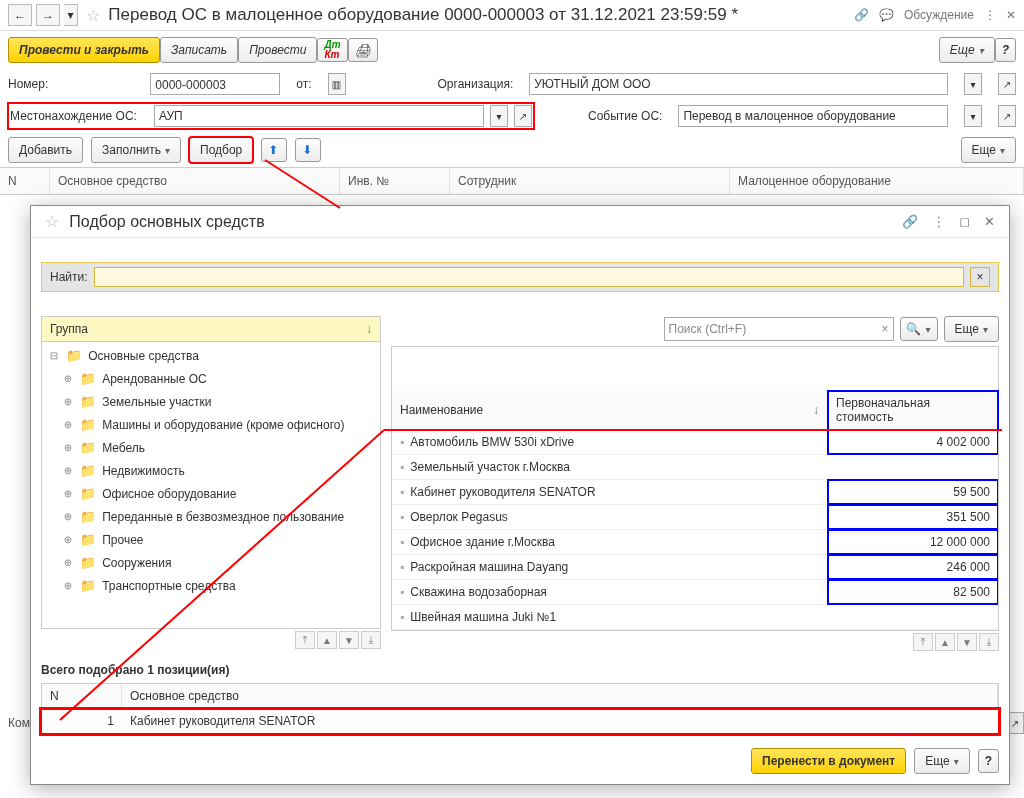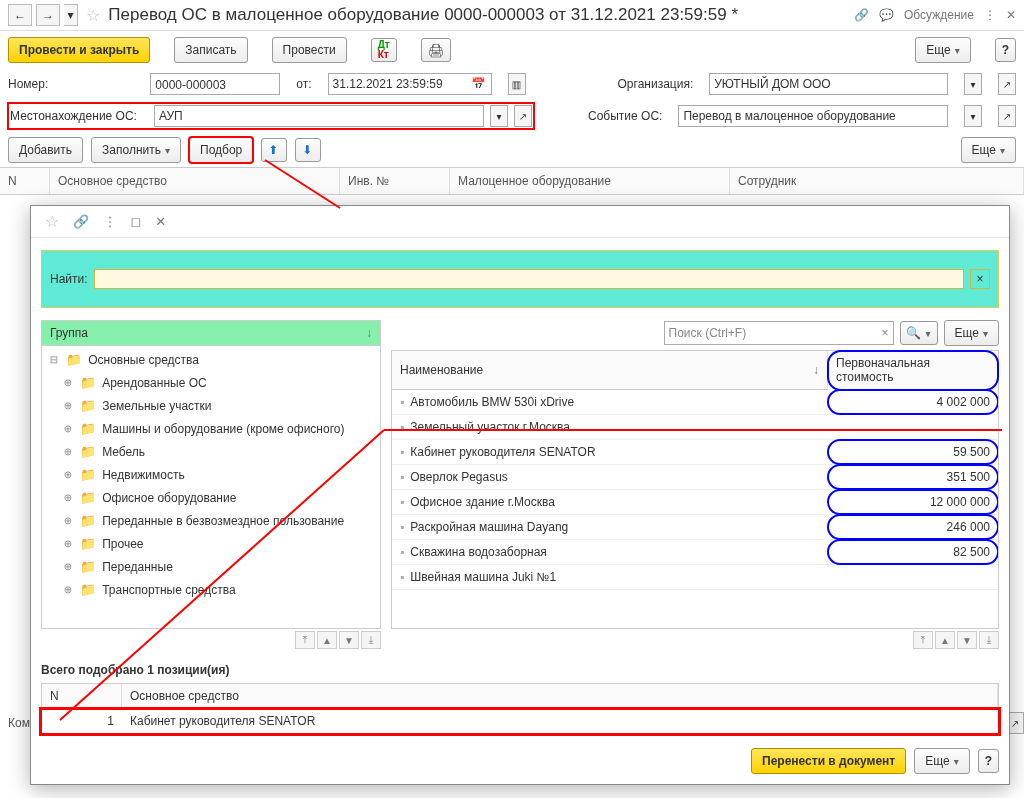--- a/index.html
+++ b/index.html
@@ -31,21 +31,22 @@
   }
   .nav-dd { width: 14px; border-left: none; }
   .star-icon { color: #bbb; font-size: 16px; margin: 0 4px; }
   .title-text { font-size: 17px; font-weight: 400; flex: 1; white-space: nowrap; overflow: hidden; }
   .title-actions { display: flex; align-items: center; gap: 10px; color: #777; }
   .title-actions span { cursor: pointer; }
   .action-bar {
     display: flex;
     align-items: center;
     padding: 6px 8px;
-    gap: 24px;
+    gap: 0;
+    font-style: italic;
   }
   .btn {
     border: 1px solid #999;
     background: linear-gradient(#fdfdfd,#ececec);
     border-radius: 3px;
     padding: 4px 10px;
     height: 26px;
     display: inline-flex; align-items: center;
     cursor: pointer;
     font-size: 12px;
@@ -99,63 +100,63 @@
     box-shadow: 0 4px 20px rgba(0,0,0,.3);
     display: flex; flex-direction: column;
   }
   .modal-title {
     display: flex; align-items:center; padding: 6px 10px; gap: 6px;
     border-bottom: 1px solid #e5e5e5;
   }
   .modal-title .t { font-size: 16px; flex:1; }
   .modal-title .ctl { color: #777; cursor:pointer; padding: 0 4px; font-size:13px; }
   .find-bar {
-    background: #5eead4;
+    background: #e5e5e5;
     border: 1px solid #e4c94f;
-    margin: 12px 10px;
-    padding: 18px 8px;
+    margin: 24px 10px;
+    padding: 4px 8px;
     display: flex; align-items:center; gap: 6px;
   }
   .find-bar input { flex:1; border:1px solid #d4b83a; height: 20px; padding: 2px 4px; background: #fff9e0; }
   .find-bar .clear { border:1px solid #d4b83a; width:20px; height:20px; display:inline-flex;align-items:center;justify-content:center; cursor:pointer; }
 
   .panes { display: flex; gap: 10px; padding: 0 10px; flex:1; min-height:0; }
   .pane-left { width: 340px; display:flex; flex-direction:column; }
   .pane-right { flex:1; display:flex; flex-direction:column; }
   .col-head {
-    background:#86efac; border:1px solid #ccc;
+    background:#fef9c3; border:1px solid #ccc;
     padding: 5px 8px; display:flex; align-items:center;
   }
   .col-head .sortmark { margin-left:auto; color:#777; }
   .tree {
     border:1px solid #ccc; border-top:none; flex:1; overflow:auto; padding: 2px 0;
   }
   .tree-row { display:flex; align-items:center; padding: 4px 6px; gap: 6px; cursor: pointer; }
   .exp { width: 12px; text-align:center; color:#888; font-size:10px; }
   .folder { color:#d9a420; font-size:13px; }
   .tree-lbl { white-space: nowrap; overflow:hidden; text-overflow:ellipsis; }
   .indent1 { padding-left: 20px; }
 
   .right-toolbar { display:flex; align-items:center; gap:6px; margin-bottom:4px; justify-content:flex-end;}
   .right-toolbar .search-box { border:1px solid #aaa; height: 24px; flex:1; max-width:230px; display:flex; align-items:center; padding: 0 4px; color:#888; }
   .right-toolbar .search-box .x { margin-left:auto; cursor:pointer; }
 
   .list-table { border:1px solid #ccc; flex:1; display:flex; flex-direction:column; }
   .list-head {
-    display:grid; grid-template-columns: 1fr 170px;
+    display:grid; grid-template-columns: 1fr 170px; margin-top: 44px;
   }
   .list-head > div { padding:5px 8px; border-bottom:1px solid #ccc; border-right:1px solid #e0e0e0; background:#fafafa; display:flex; align-items:center; }
   .list-head .sortmark { margin-left:auto; color:#777; }
   .list-body { flex:1; overflow:auto; }
   .list-row { display:grid; grid-template-columns: 1fr 170px; border-bottom:1px solid #eee; }
   .list-row > div { padding: 5px 8px; display:flex; align-items:center; gap:6px; }
   .list-row .amt { justify-content:flex-end; }
   .item-dash { color:#aaa; }
 
-  .blue-outline { outline: 2px solid #00f; outline-offset:-1px;border-radius:13px; }
+  .blue-outline { outline: 2px solid #00f; outline-offset:-1px; }
   .red-thick { outline: 3px solid #f00; outline-offset: -1px; }
 
   .nav-footer { display:flex; justify-content:flex-end; gap:2px; padding-top: 2px; }
   .nav-footer .nbtn { border:1px solid #ccc; background:#f5f5f5; width:20px; height:18px; display:inline-flex;align-items:center;justify-content:center; font-size:10px; cursor:pointer; color:#777; }
 
   .picked-section { padding: 8px 10px; }
   .picked-head { border:1px solid #ccc; background:#fafafa; display:grid; grid-template-columns: 80px 1fr; }
   .picked-head > div { padding: 5px 8px; border-right:1px solid #e0e0e0; }
   .picked-body { border:1px solid #ccc; border-top:none; display:grid; grid-template-columns: 80px 1fr; }
   .picked-body > div { padding: 5px 8px; }
@@ -210,24 +211,20 @@
   <span class="btn dd">Еще</span>
   <span class="btn small qmark">?</span>
 </div>
 
 <div class="form-row">
   <span class="lbl">Номер:</span>
   <span class="inp wfield" style="width:130px; margin-left:86px;align-items:flex-end;">
       <span class="val">0000-000003</span>
     </span>
   <span class="lbl">от:</span>
-  <span class="inp wfield" style="width:164px;">
-      <span class="val">31.12.2021 23:59:59</span>
-      <span class="picker">📅</span>
-    </span>
   <span class="sidebtn">▥</span>
   <span style="width:60px;"></span>
   <span class="lbl">Организация:</span>
   <span class="inp wfield" style="flex:1;">
       <span class="val">УЮТНЫЙ ДОМ ООО</span>
     </span>
   <span class="sidebtn">▾</span>
   <span class="sidebtn">↗</span>
 </div>
 
@@ -256,30 +253,31 @@
   <span class="btn small arrowbtn" style="color:#1a6fd6;">⬆</span>
   <span class="btn small arrowbtn" style="color:#1a6fd6;">⬇</span>
   <span class="spacer"></span>
   <span class="btn dd">Еще</span>
 </div>
 
 <div class="main-table-head">
   <div>N</div>
   <div>Основное средство</div>
   <div>Инв. №</div>
+  <div>Сотрудник</div>
   <div>Малоценное оборудование</div>
-  <div>Сотрудник</div>
 </div>
 
 <span class="comment-label">Комме</span>
 <span class="ext-popup">↗</span>
 
 <div class="modal-backdrop">
   <div class="modal-title">
     <span class="star-icon">☆</span>
+    <span class="t">Подбор основных средств</span>
     <span class="ctl">🔗</span>
     <span class="ctl">⋮</span>
     <span class="ctl">◻</span>
     <span class="ctl">✕</span>
   </div>
 
   <div class="find-bar">
     <span>Найти:</span>
     <input type="text" style="">
     <span class="clear">×</span>
@@ -335,21 +333,21 @@
               <span class="tree-lbl">Переданные в безвозмездное пользование</span>
             </div>
             <div class="tree-row indent1">
               <span class="exp">⊕</span>
               <span class="folder">📁</span>
               <span class="tree-lbl">Прочее</span>
             </div>
             <div class="tree-row indent1">
               <span class="exp">⊕</span>
               <span class="folder">📁</span>
-              <span class="tree-lbl">Переданные</span>
+              <span class="tree-lbl">Сооружения</span>
             </div>
             <div class="tree-row indent1">
               <span class="exp">⊕</span>
               <span class="folder">📁</span>
               <span class="tree-lbl">Транспортные средства</span>
             </div>
           </div>
       </div>
       <div class="nav-footer">
         <span class="nbtn">⤒</span>

